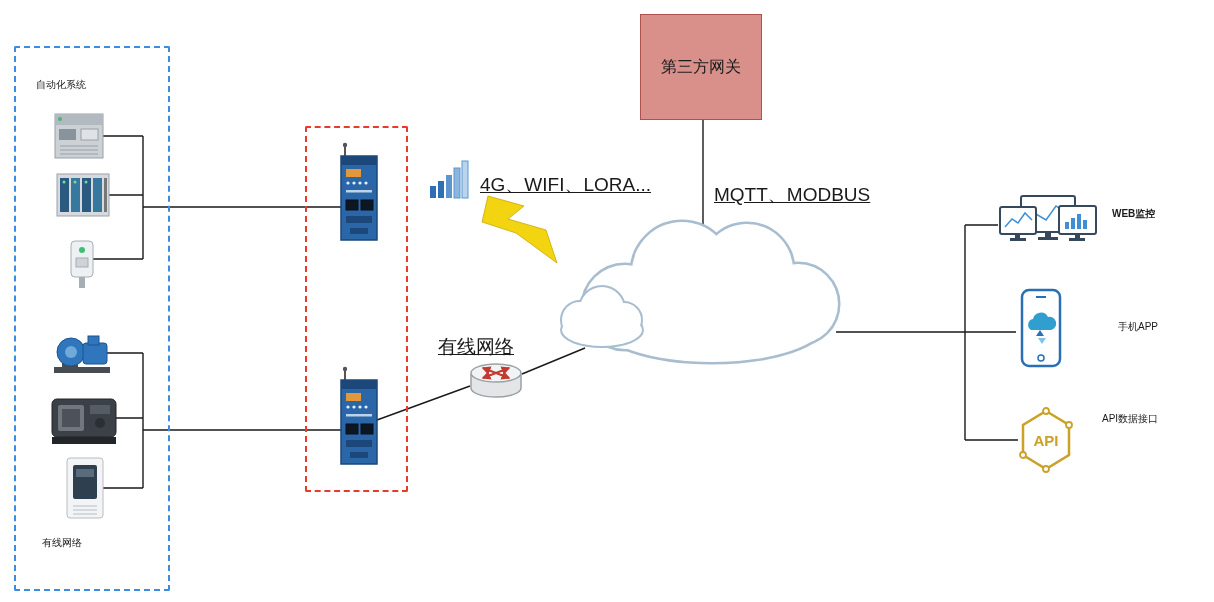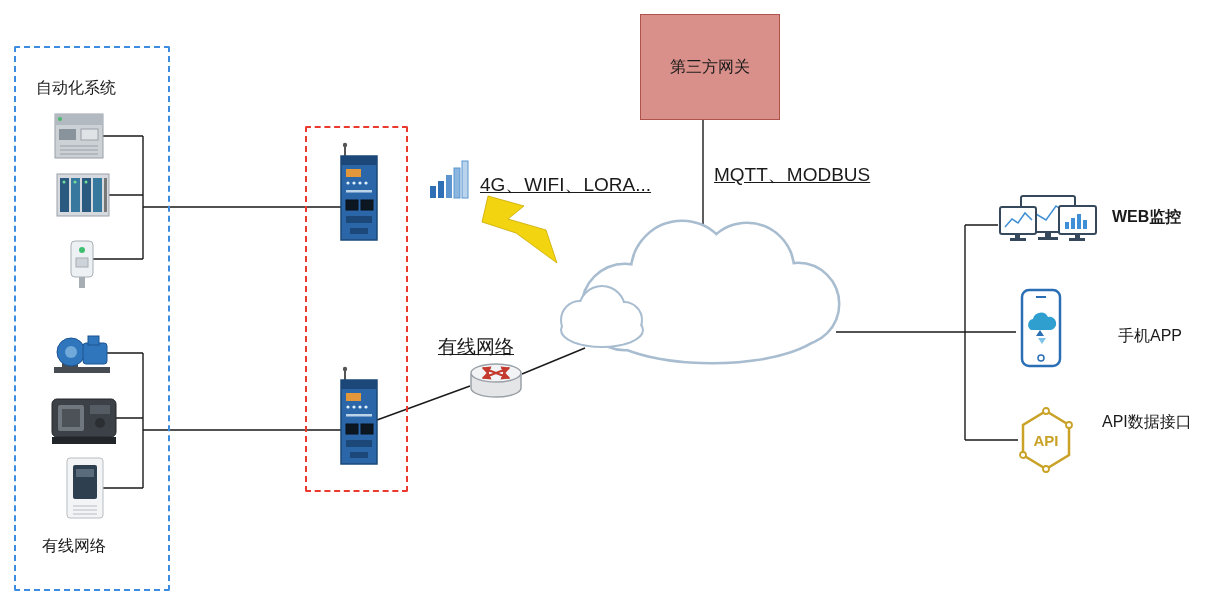--- a/index.html
+++ b/index.html
@@ -1,47 +1,47 @@
 <!DOCTYPE html>
 <html><head>
 <meta charset="utf-8">
 <style>
   * { margin:0; padding:0; box-sizing:border-box; }
   body { font-family: "Liberation Sans", "DejaVu Sans", sans-serif; background:#ffffff; }
   .canvas { position:relative; width:1214px; height:602px; background:#ffffff; overflow:hidden; }
   .abs { position:absolute; }
-  .label { position:absolute; font-size:16px; color:#1a1a1a; white-space:nowrap; }
+  .label { position:absolute; font-size:10px; color:#1a1a1a; white-space:nowrap; }
   .label.small { font-size:19px;text-decoration:underline; }
   .dashed-box { position:absolute; border-radius:2px; }
   .left-box { left:14px; top:46px; width:156px; height:545px; border:2px dashed #3c8ce0; }
   .gw-box { left:305px; top:126px; width:103px; height:366px; border:2px dashed #ea3a2d; }
   .automation-label { left:36px; top:78px; }
   .smart-label { left:42px; top:536px; }
   .wireless-label { left:480px; top:172px; }
   .wired-label { left:438px; top:334px; }
-  .protocol-label { left:714px; top:162px; }
+  .protocol-label { left:714px; top:182px; }
   .web-label { left:1112px; top:207px;font-weight:bold; }
-  .app-label { left:1118px; top:320px;margin-top:6px; }
+  .app-label { left:1118px; top:320px; }
   .api-label { left:1102px; top:412px; }
   .conn { left:0; top:0; }
   .plc1 { left:54px; top:113px; }
   .plc2 { left:56px; top:170px; }
   .sensor { left:62px; top:238px; }
   .pump { left:50px; top:328px; }
   .machine { left:50px; top:393px; }
   .inverter { left:63px; top:456px; }
   .gw1 { left:336px; top:142px; }
   .gw2 { left:336px; top:366px; }
   .signal { left:428px; top:154px; }
   .router { left:468px; top:356px; }
   .cloudsvg { left:540px; top:210px; }
   .cloud-label { position:absolute; left:610px; top:288px; width:200px; text-align:center;
                  font-size:35px; font-weight:bold; color:#12a395; letter-spacing:3px;
                  text-shadow:2px 2px 0 rgba(140,140,140,0.35); }
-  .tp-box { position:absolute; left:640px; top:14px; width:140px; height:106px;
+  .tp-box { position:absolute; left:640px; top:14px; width:122px; height:106px;
             background:#d9908a; border:1px solid #b0524c;
             display:flex; align-items:center; justify-content:center;
             font-size:16px; color:#1a1a1a; }
   .webmon { left:998px; top:194px; }
   .phone { left:1016px; top:288px; }
   .api { left:1018px; top:406px; }
 </style>
 </head>
 <body>
 

